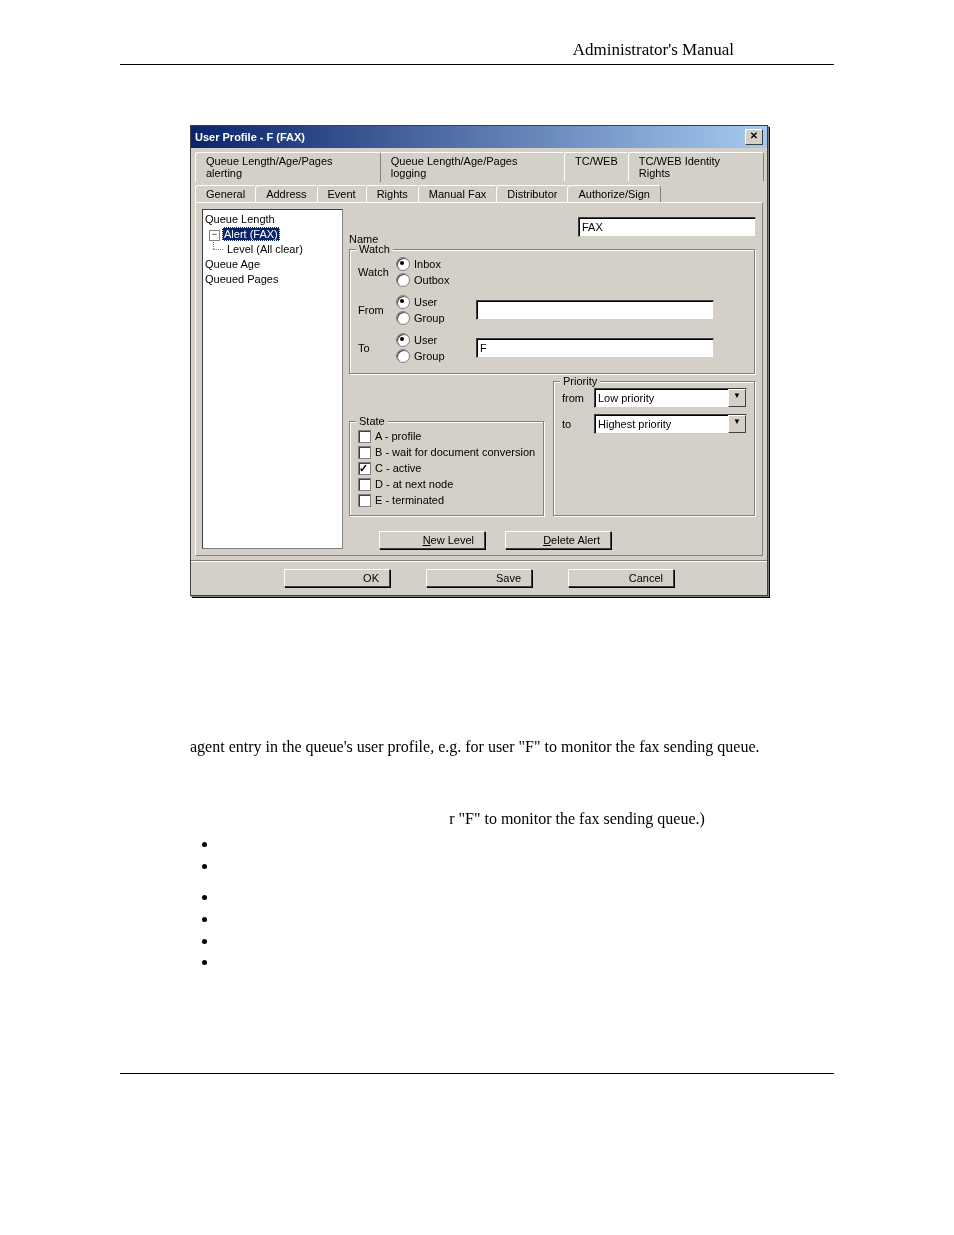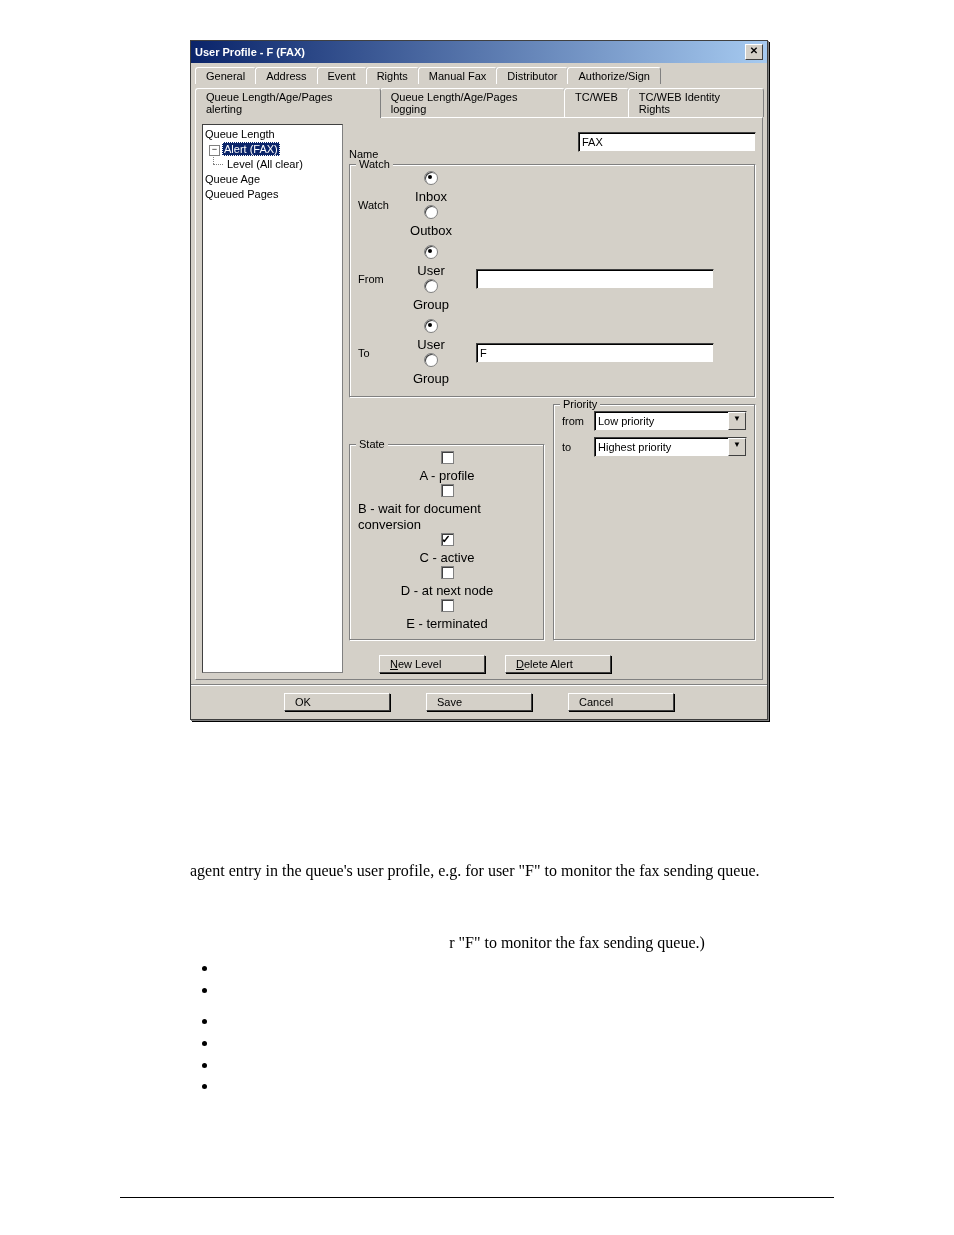--- a/index.html
+++ b/index.html
@@ -202,23 +202,22 @@
   .radio-col {
     display: flex;
     flex-direction: column;
     gap: 0;
     width: 70px;
   }
   .radio-opt, .check-opt {
     display: flex;
     align-items: center;
     gap: 4px;
-    font-size: 13px;
+    font-size: 11px;
     line-height: 16px;
-    flex-direction: column;
   }
   .win-radio {
     width: 12px;
     height: 12px;
     border-radius: 50%;
     border: 1px solid #808080;
     background: #fff;
     box-shadow: inset 1px 1px 0 #404040;
     position: relative;
     flex-shrink: 0;
@@ -299,21 +298,21 @@
   .win-button {
     min-width: 84px;
     padding: 2px 10px;
     background: #d4d0c8;
     border: 1px solid #fff;
     border-right-color: #404040;
     border-bottom-color: #404040;
     box-shadow: 1px 1px 0 #000;
     font-family: Tahoma, sans-serif;
     font-size: 11px;
-    text-align: left;
+    text-align: right;
   }
   .bottom-bar {
     border-top: 1px solid #808080;
     box-shadow: inset 0 1px 0 #fff;
     padding: 8px;
     display: flex;
     justify-content: center;
     gap: 36px;
   }
   .u { text-decoration: underline; }
@@ -331,42 +330,43 @@
   ul.bullets li { min-height: 20px; }
   .footer-line {
     border-top: 1.5px solid #000;
     margin-top: 100px;
   }
 </style>
 </head>
 <body>
 
 <div class="page">
+  <div class="header">Administrator's Manual</div>
 
   <div class="dialog-wrap">
     <div class="dialog">
       <div class="titlebar">
         <span>User Profile - F (FAX)</span>
         <span class="close">✕</span>
       </div>
 
+      <div class="tabs-row tabs-row2">
+        <div class="tab active">Queue Length/Age/Pages alerting</div>
+        <div class="tab">Queue Length/Age/Pages logging</div>
+        <div class="tab">TC/WEB</div>
+        <div class="tab">TC/WEB Identity Rights</div>
+      </div>
       <div class="tabs-row">
         <div class="tab">General</div>
         <div class="tab">Address</div>
         <div class="tab">Event</div>
         <div class="tab">Rights</div>
         <div class="tab">Manual Fax</div>
         <div class="tab">Distributor</div>
         <div class="tab">Authorize/Sign</div>
-      </div>
-      <div class="tabs-row tabs-row2">
-        <div class="tab active">Queue Length/Age/Pages alerting</div>
-        <div class="tab">Queue Length/Age/Pages logging</div>
-        <div class="tab">TC/WEB</div>
-        <div class="tab">TC/WEB Identity Rights</div>
       </div>
 
       <div class="tab-panel">
         <div class="tree-pane">
           <div class="tree-item">Queue Length</div>
           <div class="tree-item" style="padding-left:4px;">
             <span class="tree-expand">−</span><span class="tree-selected">Alert (FAX)</span>
           </div>
           <div class="tree-item tree-child">Level (All clear)</div>
           <div class="tree-item">Queue Age</div>

